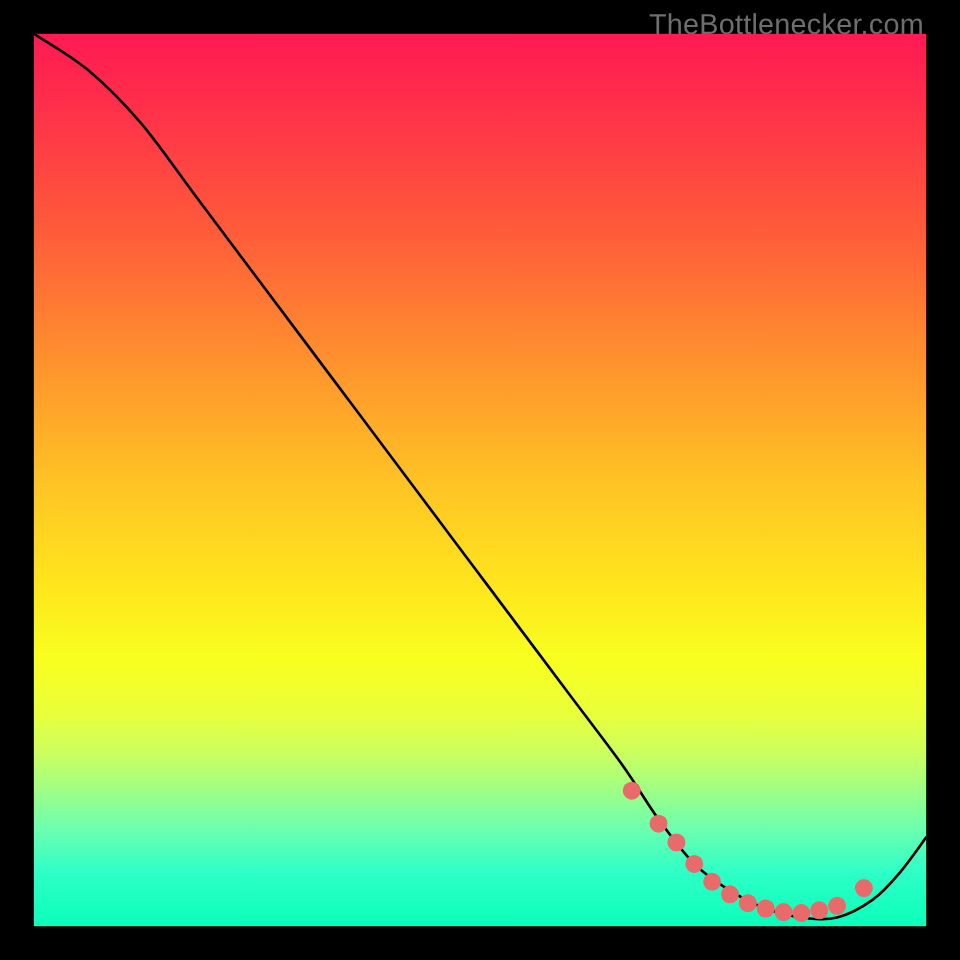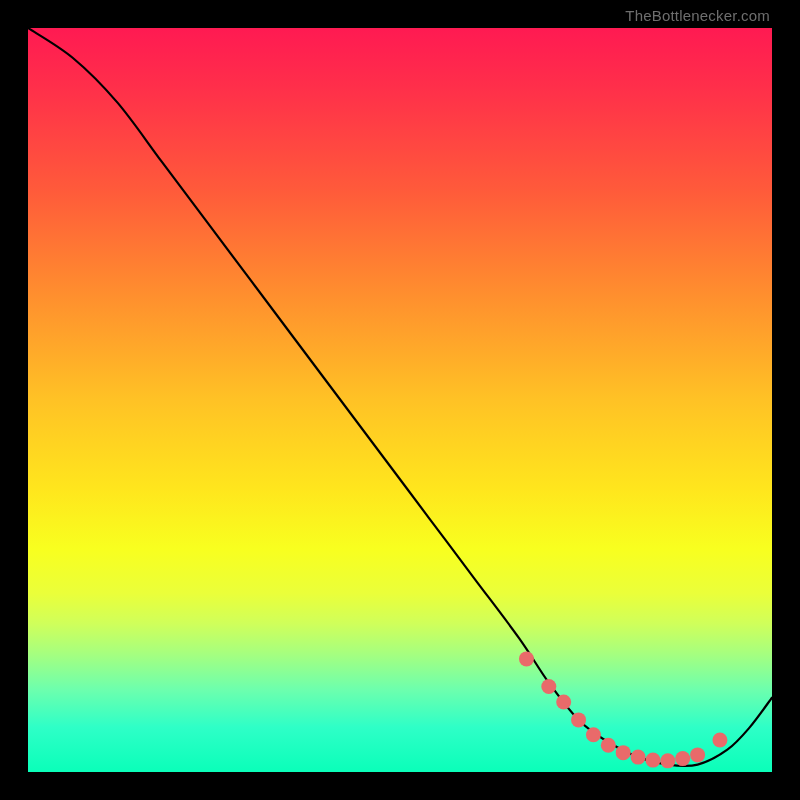--- a/index.html
+++ b/index.html
@@ -36,21 +36,21 @@
       #6cffae 89%,
       #2effc7 94%,
       #0affb9 100%
     );
   }
   .watermark {
     position: absolute;
     top: 7px;
     right: 30px;
     font-family: Arial, Helvetica, sans-serif;
-    font-size: 15px;
+    font-size: 24px;
     color: #6e6e6e;
     letter-spacing: 0.2px;
     user-select: none;
   }
   svg.curve {
     position: absolute;
     inset: 0;
     width: 100%;
     height: 100%;
   }

